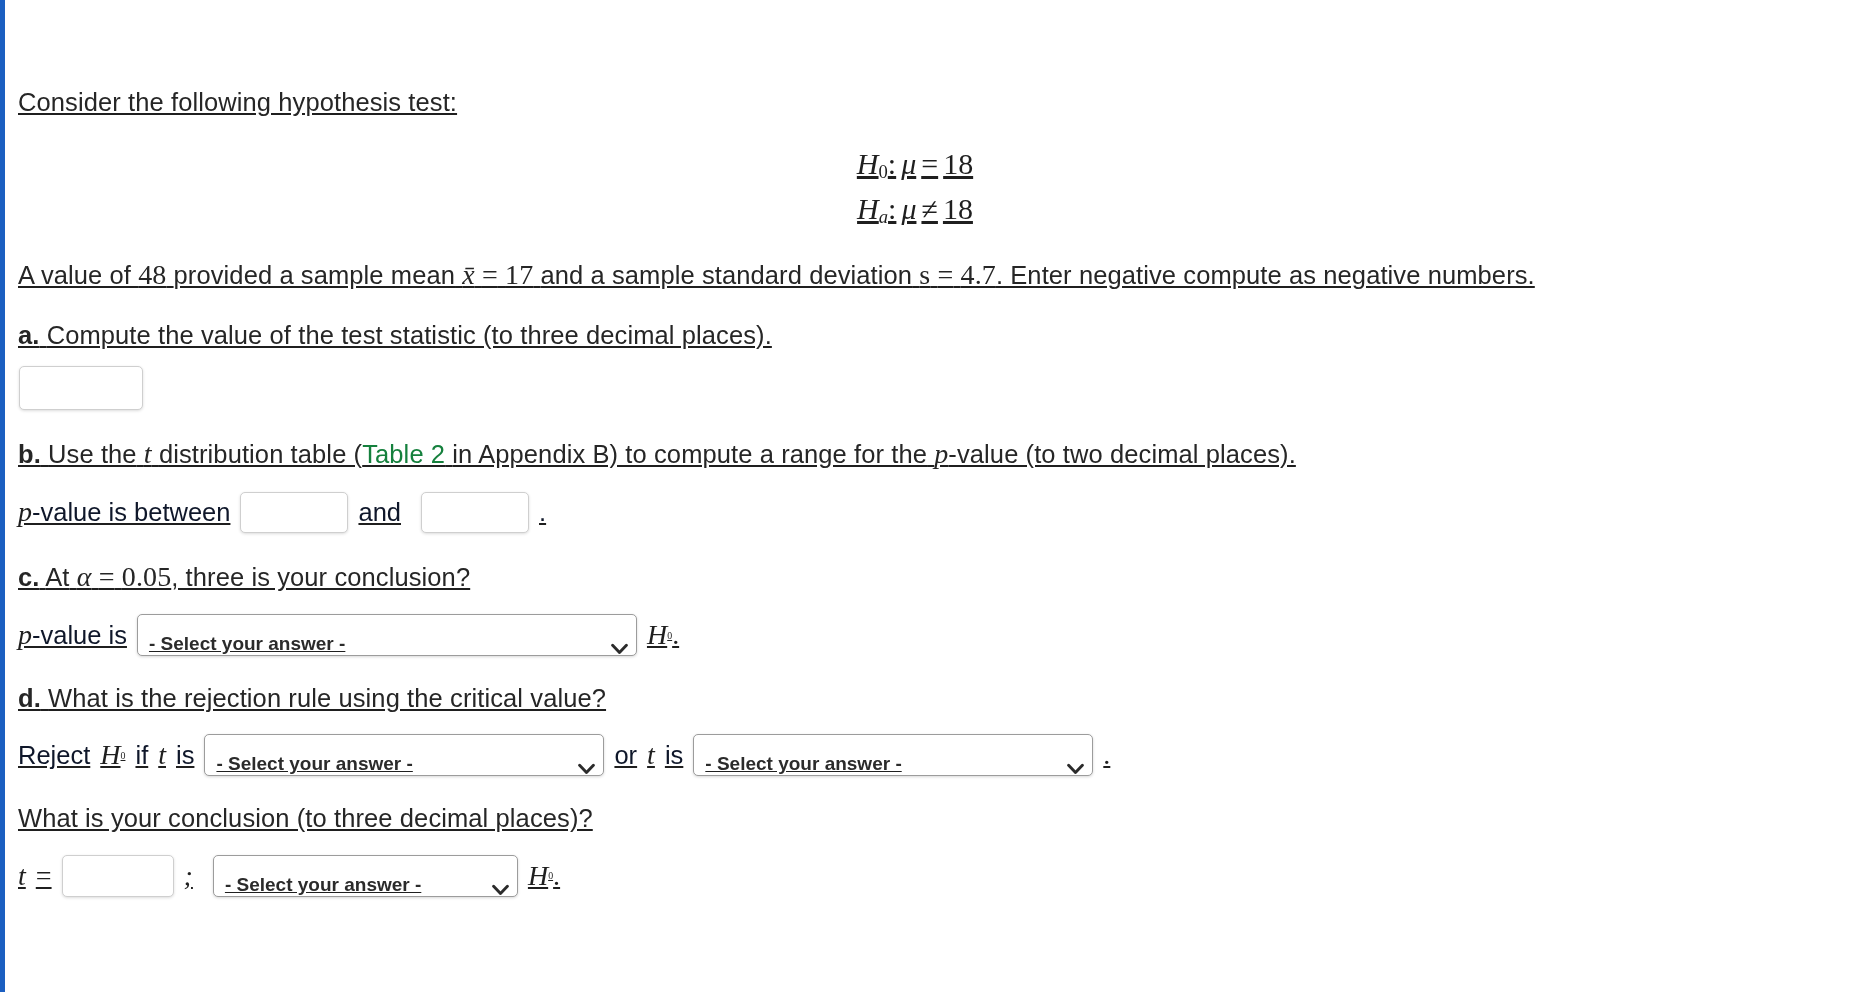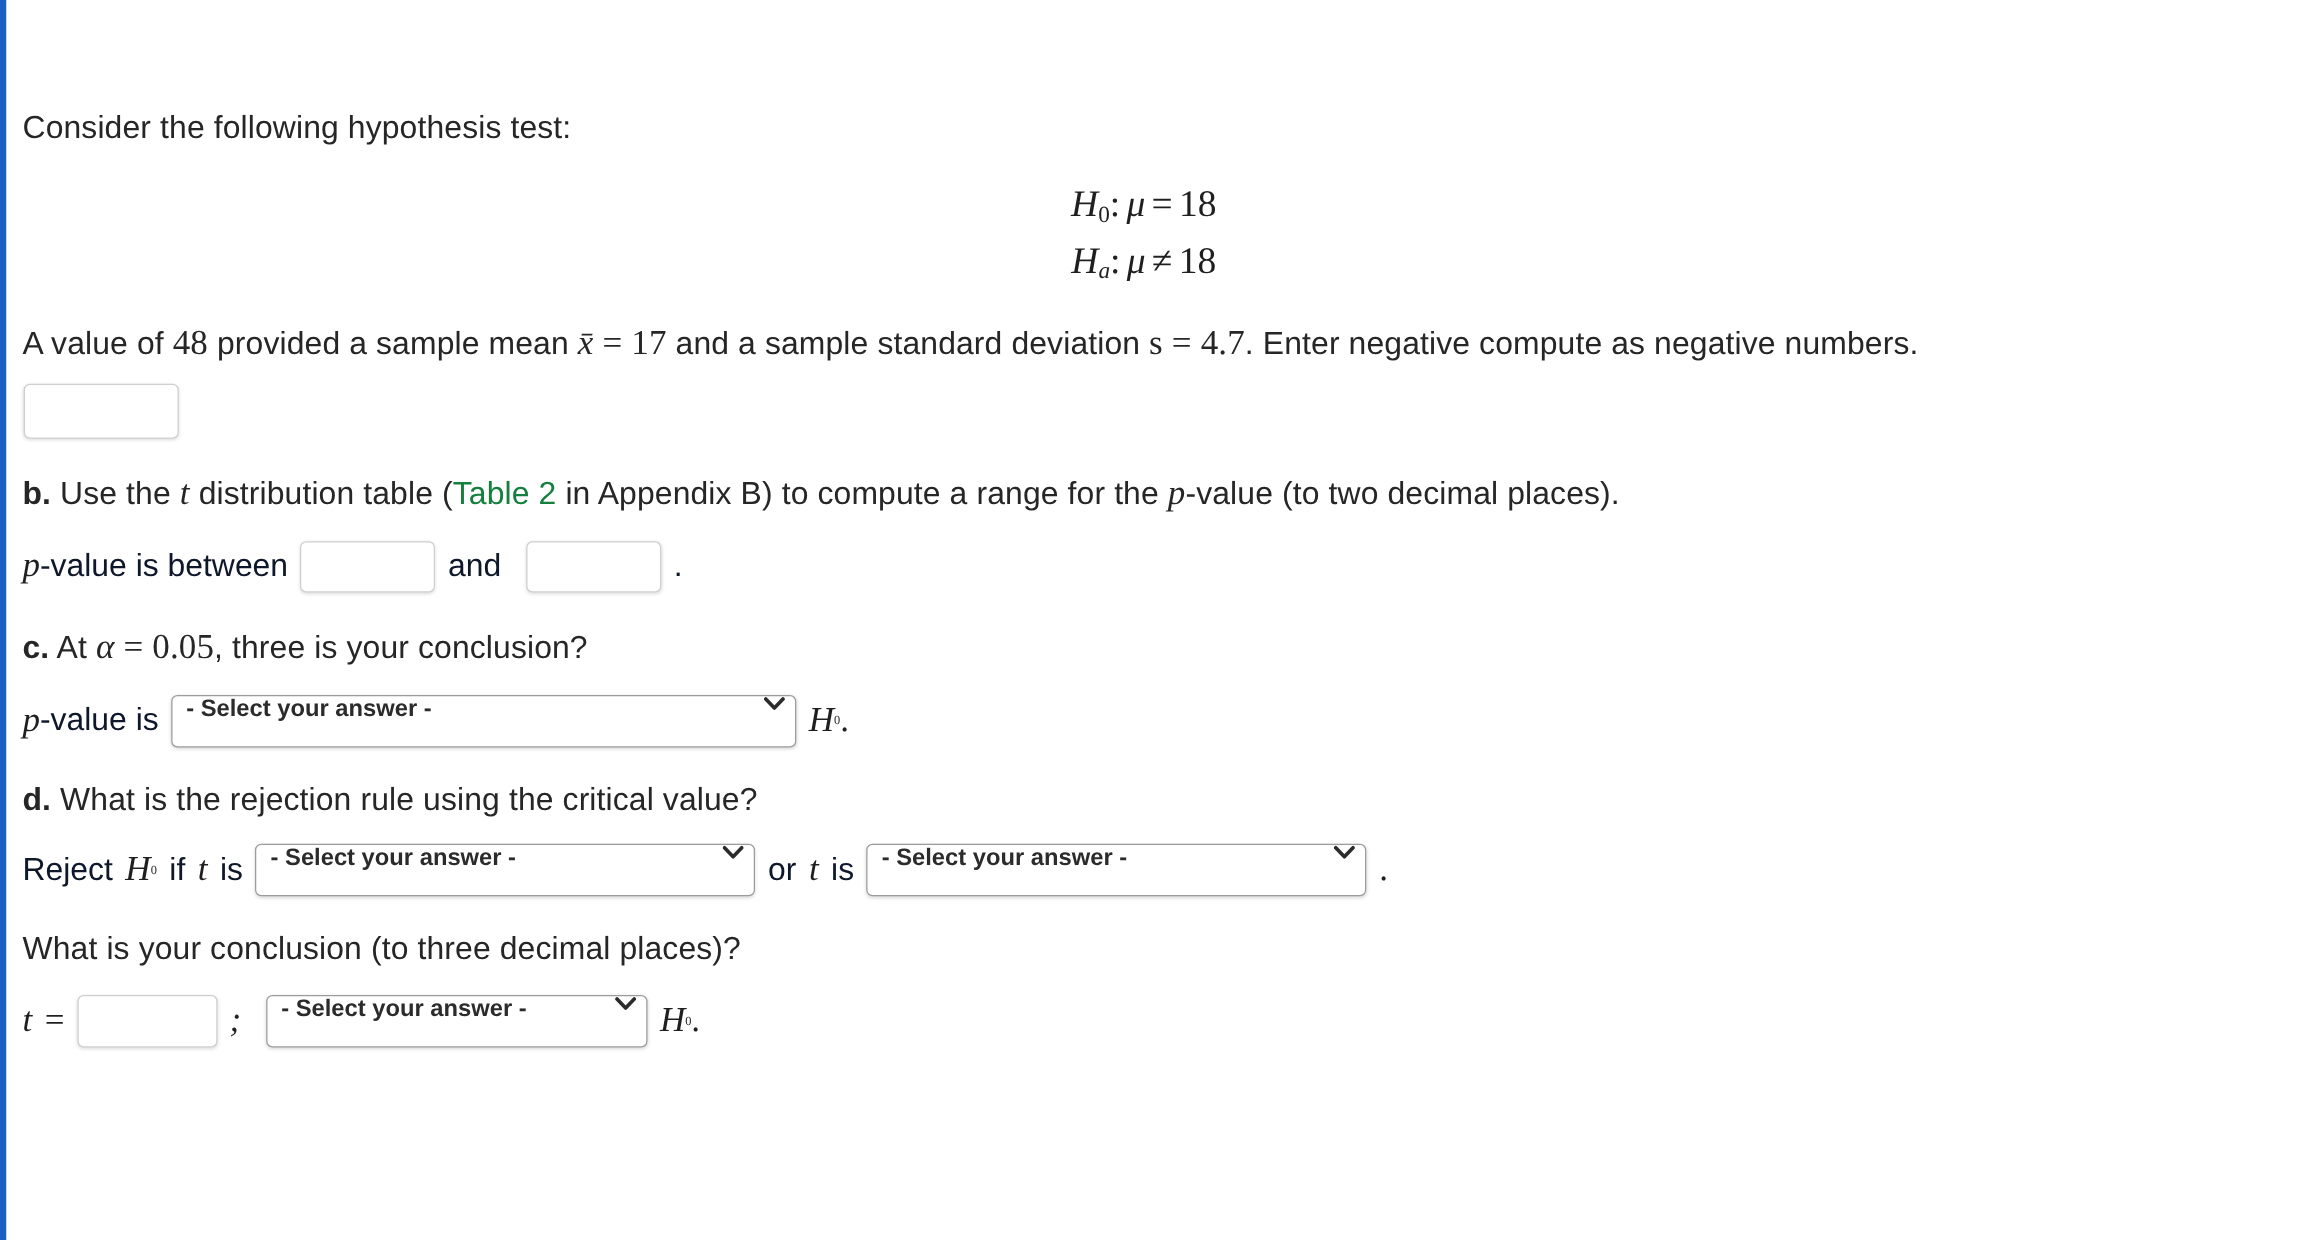--- a/index.html
+++ b/index.html
@@ -17,20 +17,21 @@
   .page {
     position: relative;
     width: 1852px;
     height: 992px;
     box-sizing: border-box;
     border-left: 5px solid #1b5fc1;
     background: #ffffff;
   }
   .content {
     padding: 86px 0 0 13px;
+    text-decoration: underline;
   }
   .line {
     font-size: 25.5px;
     line-height: 1.28;
     color: #262626;
     letter-spacing: 0.1px;
   }
   .gap-intro { margin-bottom: 22px; }
   .math {
     font-family: "Liberation Serif", serif;
@@ -105,21 +106,21 @@
     border: 1px solid #9c9c9c;
     border-radius: 5px;
     background: #ffffff;
     box-shadow: 0 1px 3px rgba(0,0,0,0.16);
     font-family: "Liberation Sans", sans-serif;
     font-size: 19px;
     font-weight: bold;
     color: #2b2b2b;
     padding: 0 8px 0 11px;
     display: flex;
-    align-items: flex-start;
+    align-items: flex-end;
     justify-content: space-between;
     cursor: pointer;
     white-space: nowrap;
   }
   .sel-c { width: 500px; }
   .sel-d1 { width: 400px; }
   .sel-d2 { width: 400px; }
   .sel-e { width: 305px; }
   .chev {
     display: inline-block;
@@ -166,20 +167,24 @@
       <span>provided a sample mean</span>
       <span class="math">x̄</span>
       <span class="math-up">=</span>
       <span class="math-up">17</span>
       <span>and a sample standard deviation</span>
       <span class="math-up">s</span>
       <span class="math-up">=</span>
       <span class="math-up">4.7</span><span>. Enter negative compute as negative numbers.</span>
     </div>
 
+    <div class="line qhead">
+      <span class="bold-label">a.</span>
+      <span>Compute the value of the test statistic (to three decimal places).</span>
+    </div>
     <div>
       <input class="answer-input input-a" type="text" value="" style="">
     </div>
 
     <div class="line qhead">
       <span class="bold-label">b.</span>
       <span>Use the</span>
       <span class="math">t</span>
       <span>distribution table (</span><a class="link">Table 2</a>
       <span>in Appendix B) to compute a range for the</span>

